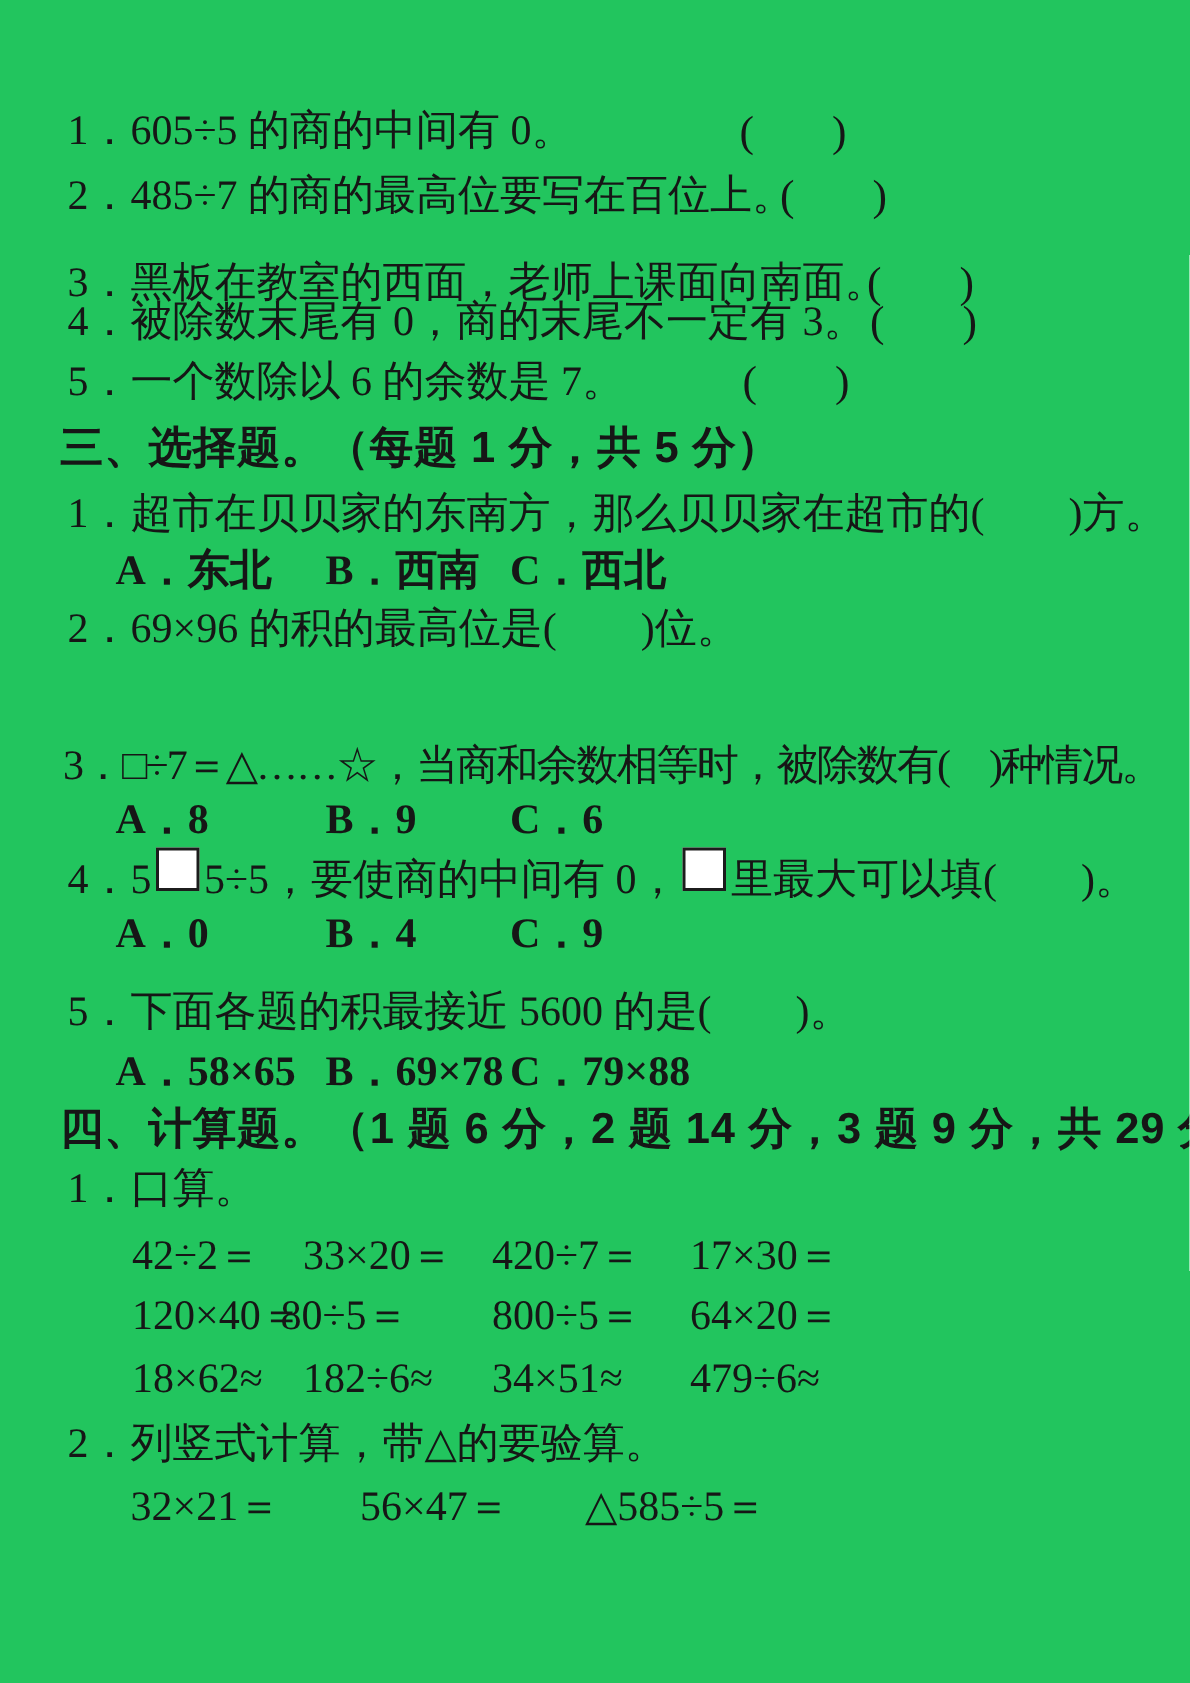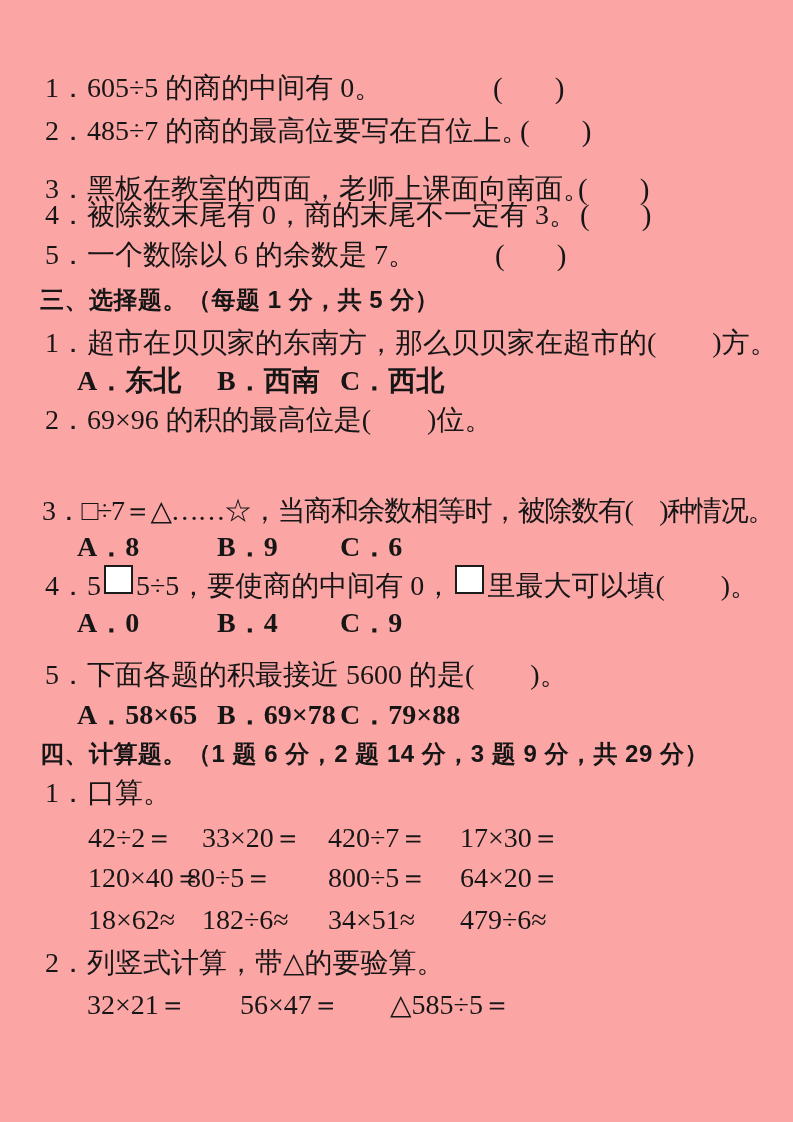--- a/index.html
+++ b/index.html
@@ -1,31 +1,31 @@
 <!DOCTYPE html>
 <html><head>
 <meta charset="utf-8">
 <style>
   html,body{margin:0;padding:0;background:#ffffff;}
   .page{
     position:relative;
     width:793px;height:1122px;
-    background:#fca5a5;
+    background:#22c55e;
     color:#161616;
     font-family:"Liberation Serif","DejaVu Serif",serif;
     overflow:hidden;
   }
   .line{
     position:absolute;left:0;width:793px;height:42px;line-height:42px;
     font-size:28px;white-space:nowrap;
   }
   .num{margin-left:45px;}
   .hdr{
     font-family:"Liberation Sans","DejaVu Sans",sans-serif;
-    font-weight:700;font-size:24px;margin-left:40px;letter-spacing:0.5px;
+    font-weight:700;font-size:29px;margin-left:40px;letter-spacing:0.5px;
   }
   .parens{position:absolute;top:0;font-size:29px;}
   .parens .gap{display:inline-block;width:52px;}
   .opt{position:absolute;top:0;font-weight:bold;}
   .o-a{left:77px}.o-b{left:217px}.o-c{left:340px}
   .eq{position:absolute;top:0;}
   .e1{left:88px}.e2{left:202px}.e3{left:328px}.e4{left:460px}
   .v1{left:87px}.v2{left:240px}.v3{left:390px}
   .box{
     display:inline-block;width:25px;height:25px;

